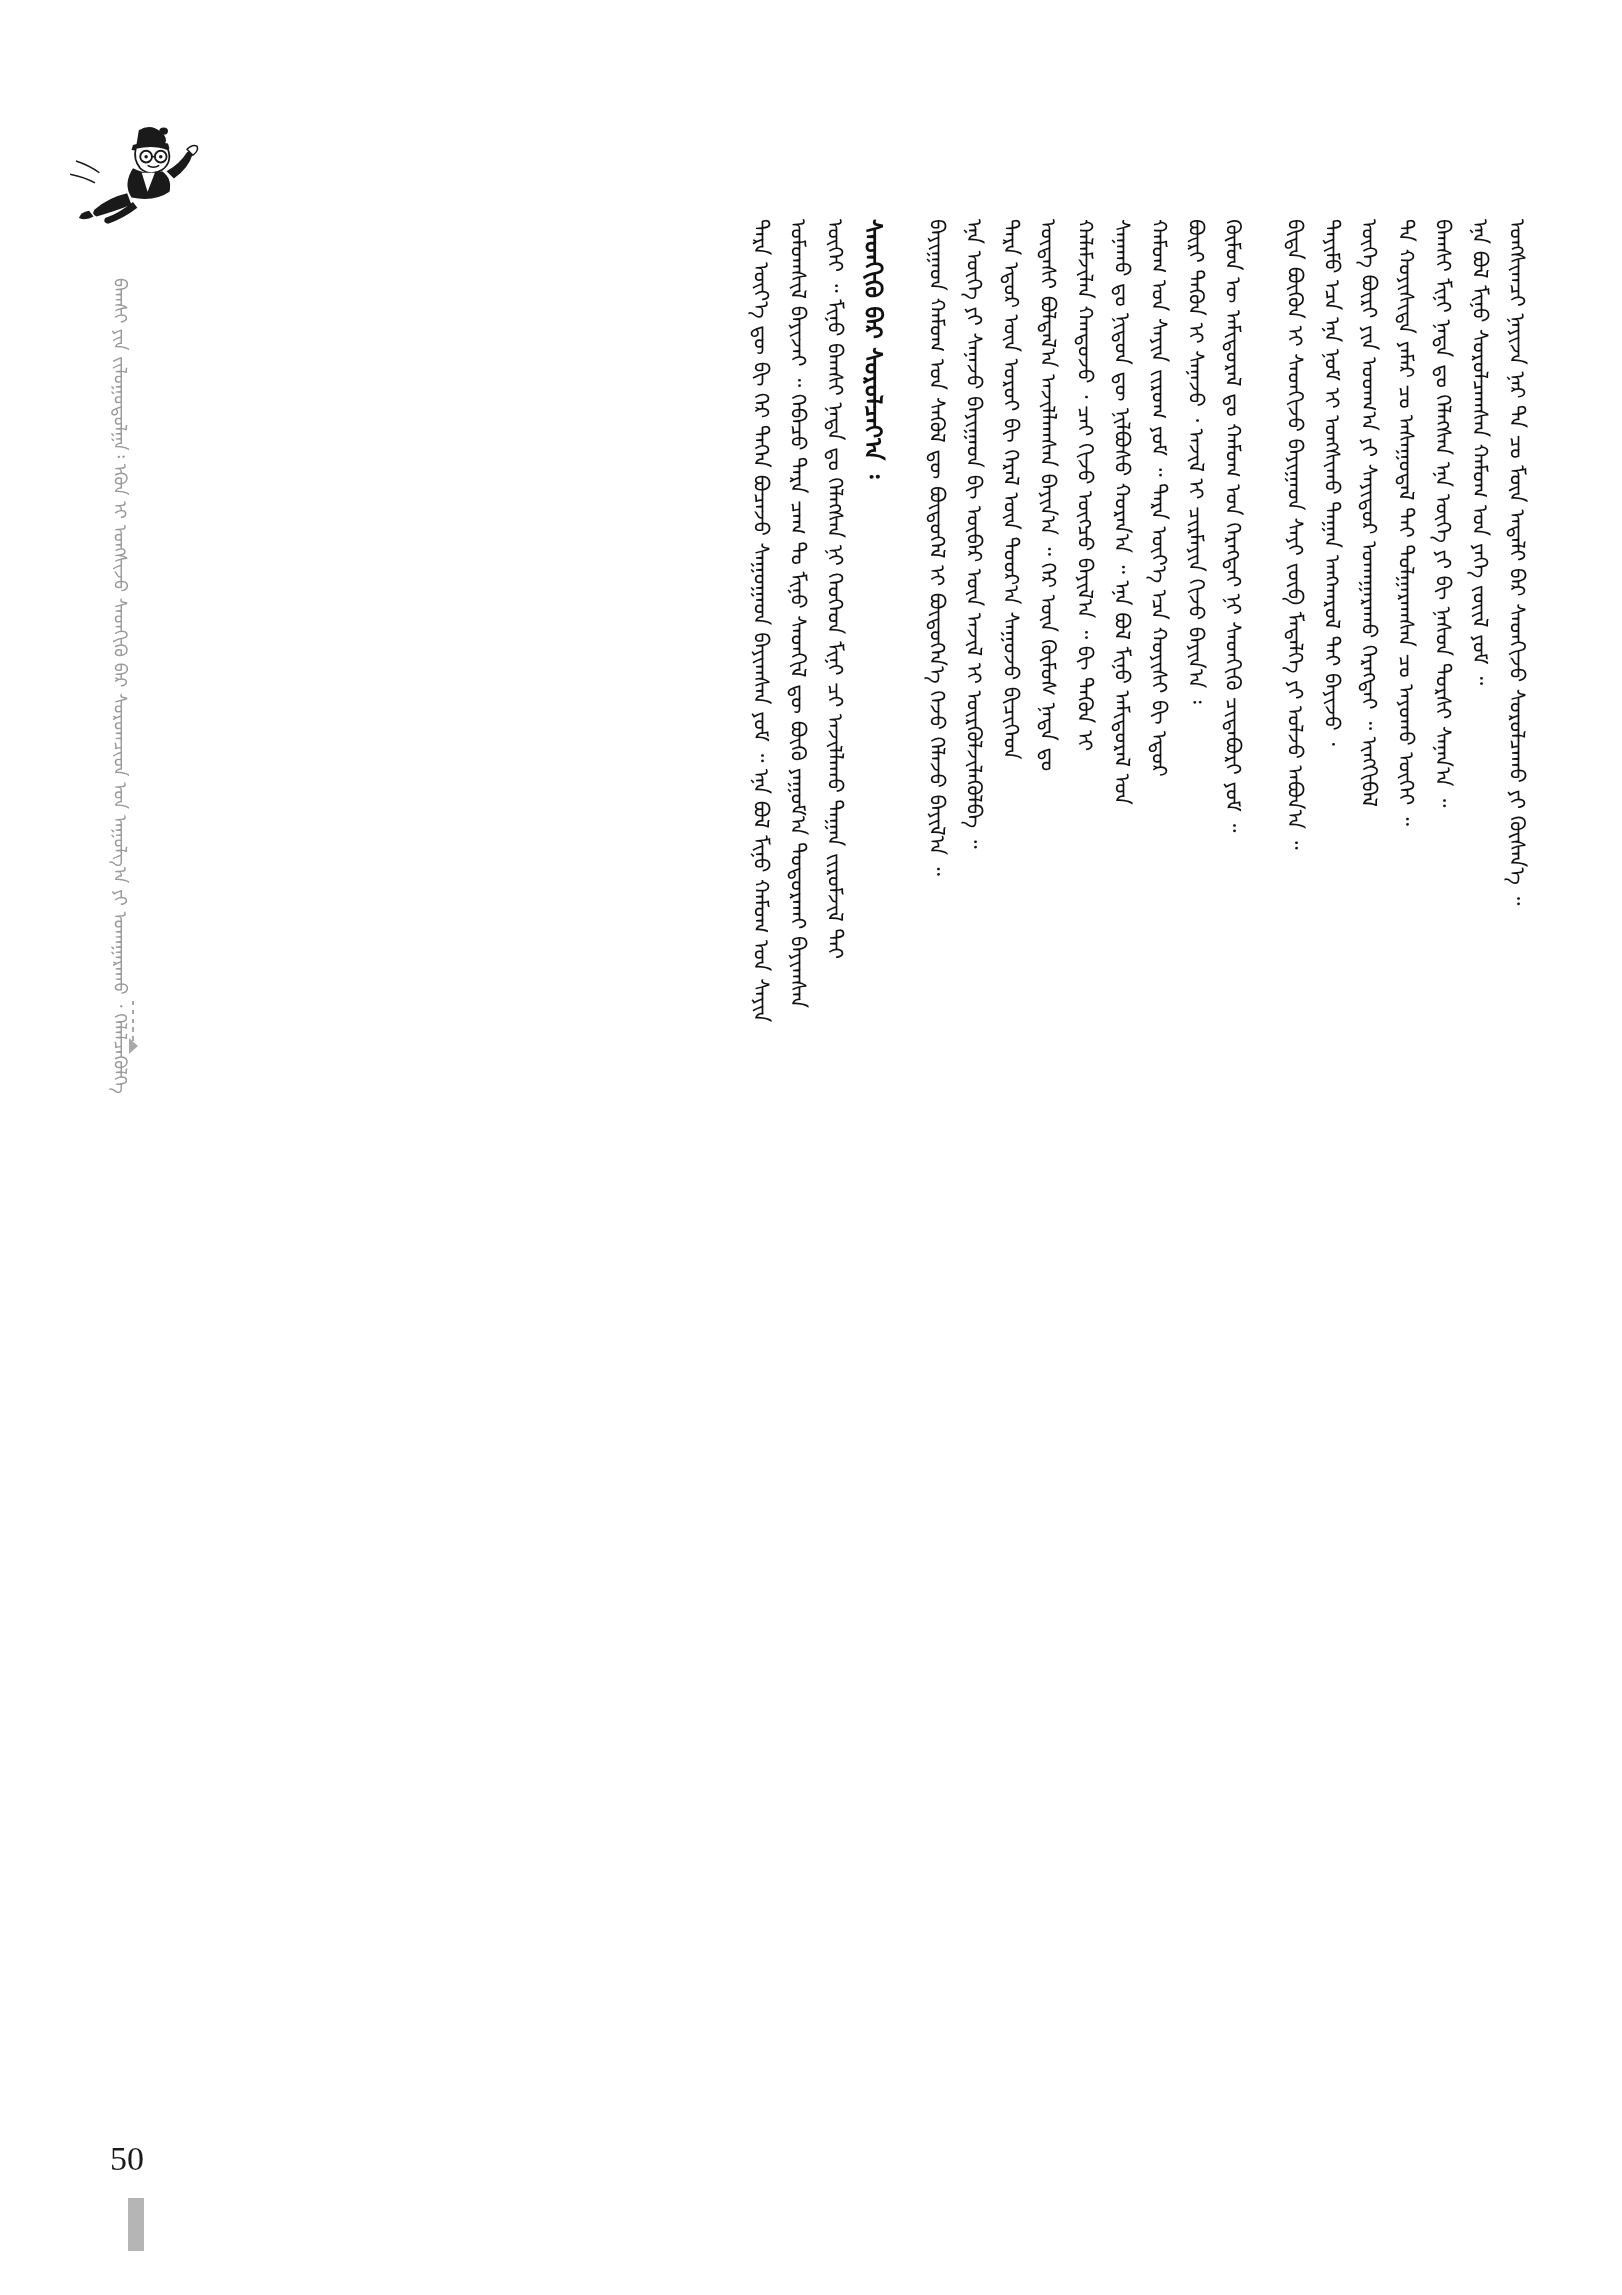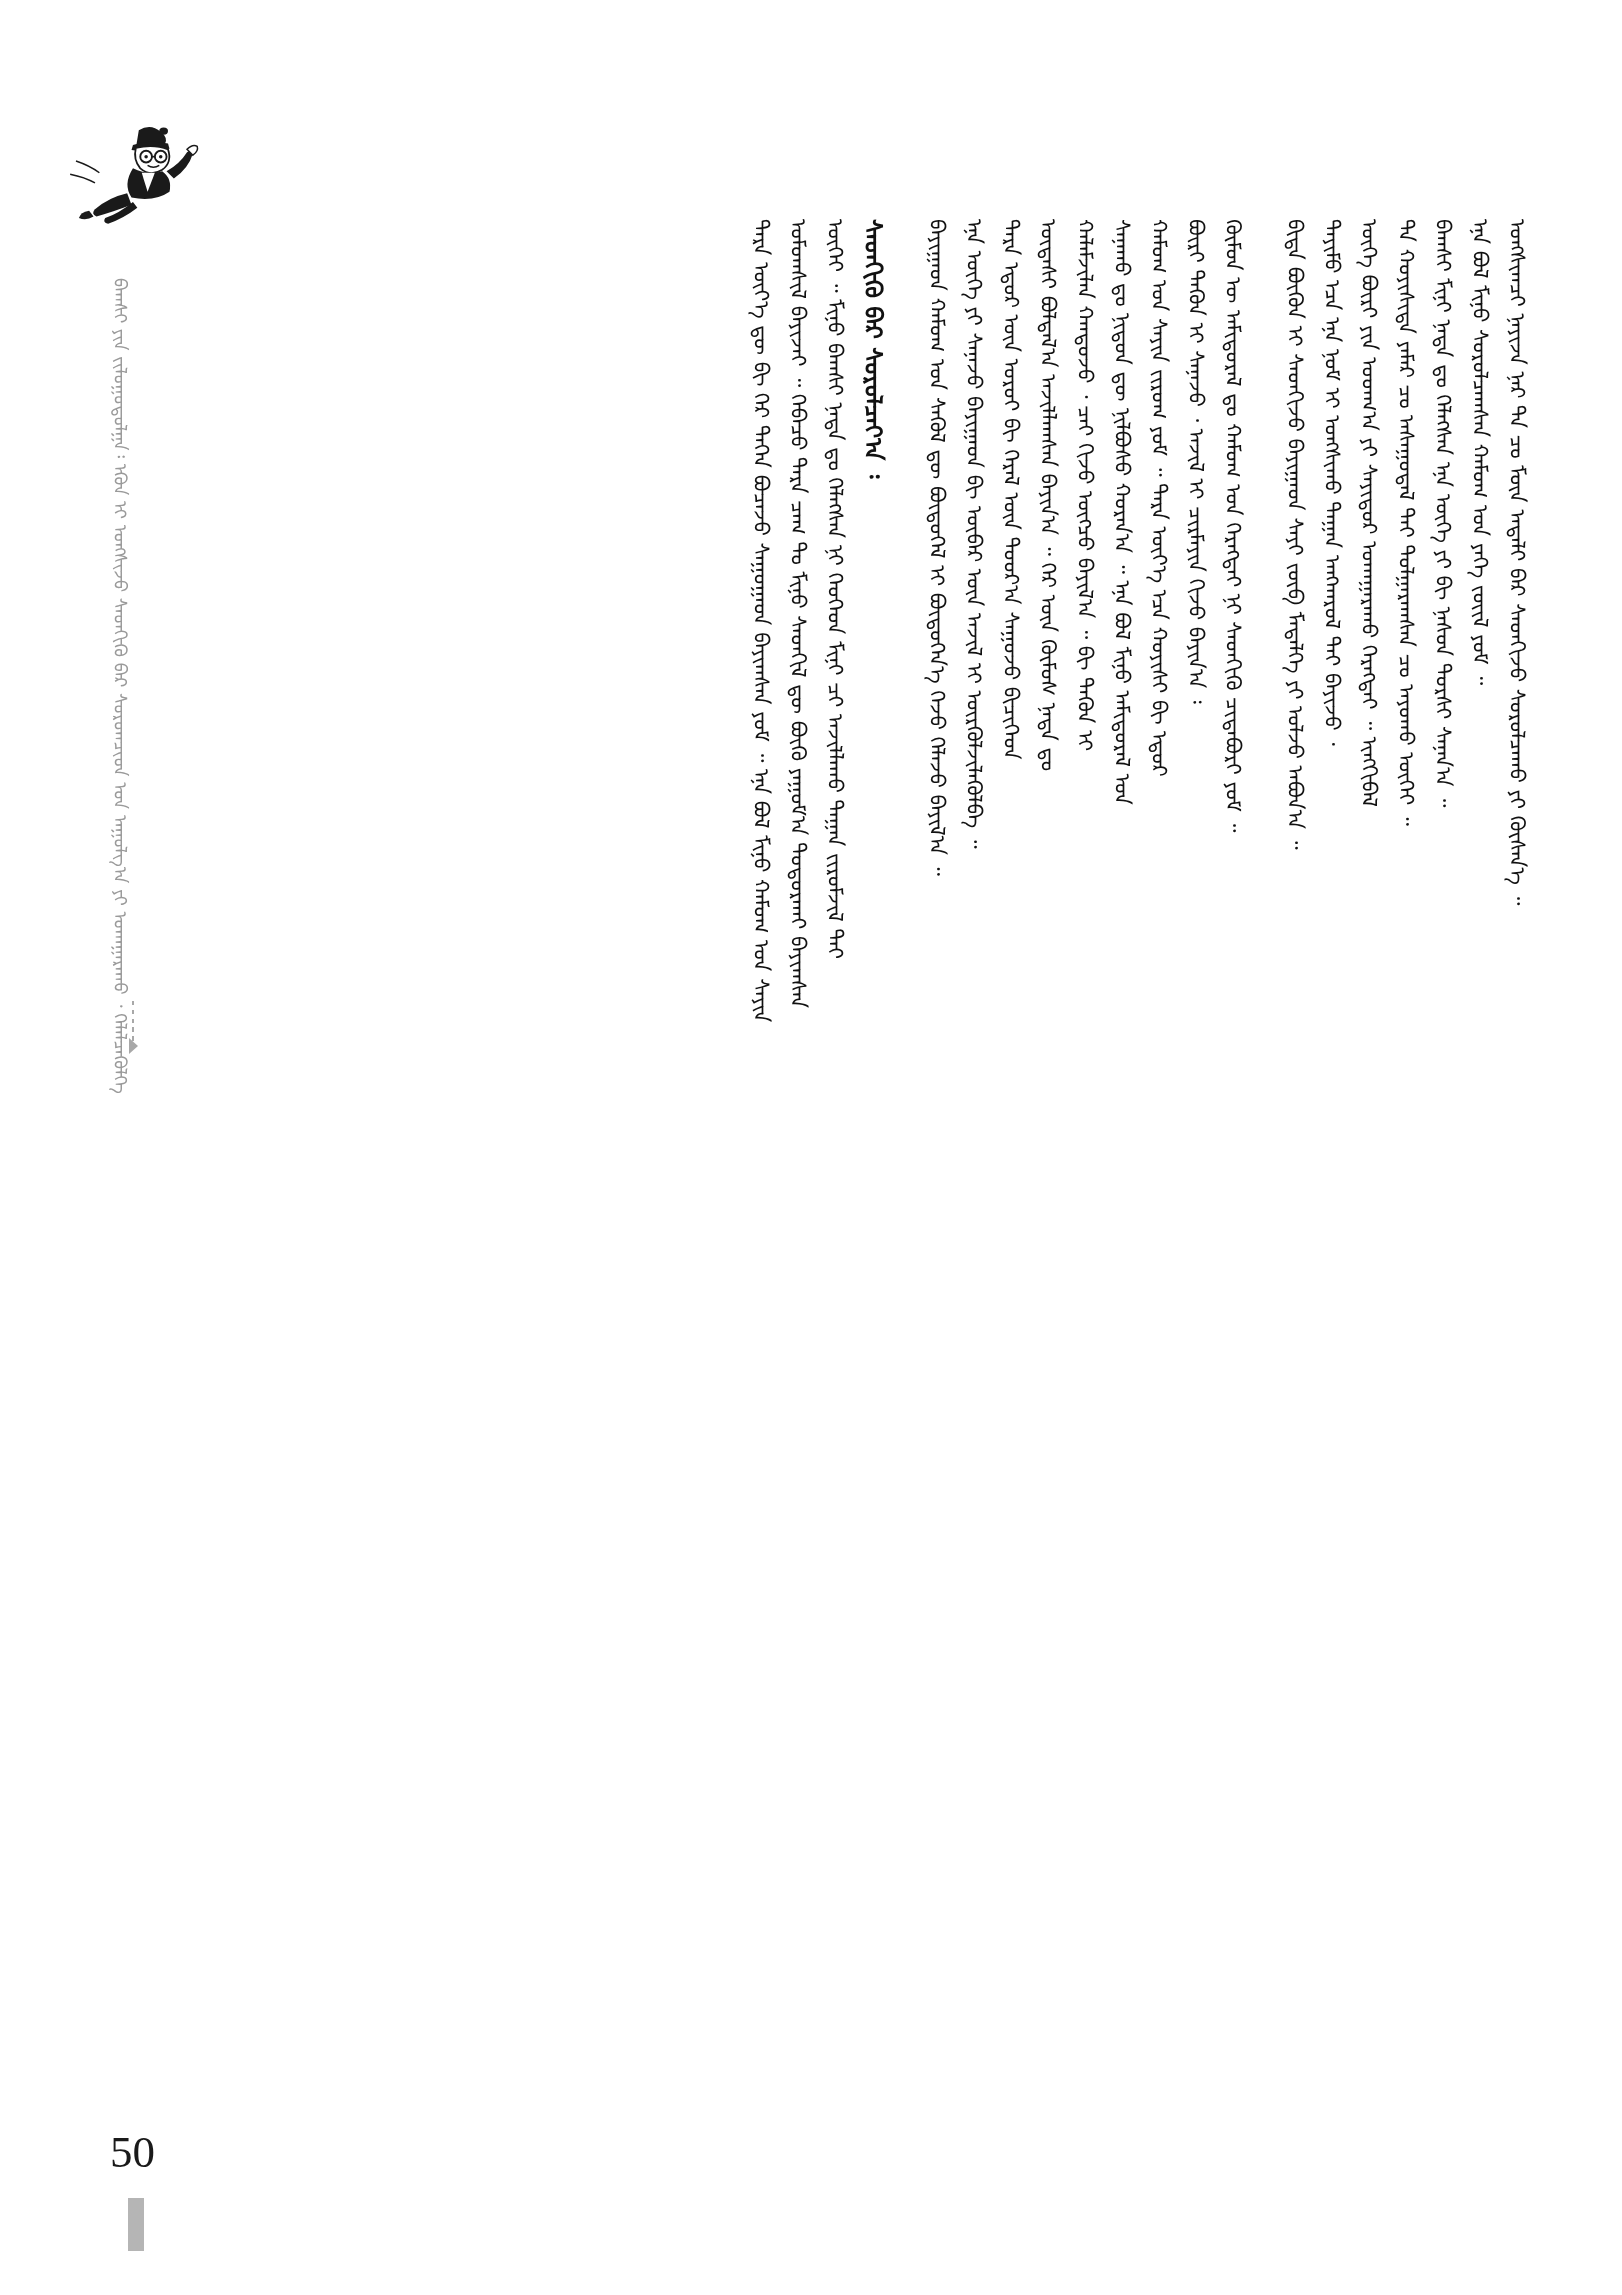--- a/index.html
+++ b/index.html
@@ -95,21 +95,21 @@
     height: 44px;
     background: repeating-linear-gradient(to bottom, #a8a8a8 0 4.4px, transparent 4.4px 8.8px);
   }
 
   
   .folio {
     position: absolute;
     left: 110px;
     bottom: 117px;
     font-family: "Liberation Serif", serif;
-    font-size: 45px;
+    font-size: 34px;
     color: #1a1a1a;
     margin-top: 28px;
   }
   .folio-bar {
     position: absolute;
     left: 128px;
     bottom: 44px;
     width: 16px;
     height: 53px;
     background: #b5b5b5;

